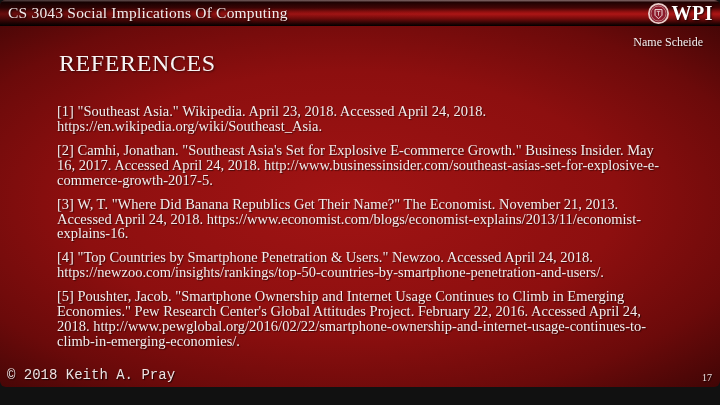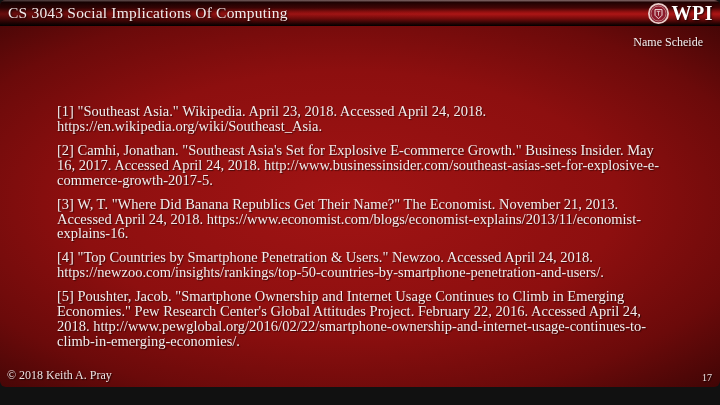--- a/index.html
+++ b/index.html
@@ -88,23 +88,24 @@
     text-shadow: 1px 1px 1px rgba(0,0,0,0.55);
     overflow-wrap: break-word;
   }
   .references p { margin: 0 0 9px 0; }
 
   
   .footer-copyright {
     position: absolute;
     left: 7px;
     bottom: 4px;
-    font-size: 12px;
+    font-size: 14px;
     color: #eee2e2;
     text-shadow: 1px 1px 1px rgba(0,0,0,0.7);
+    font-family: Liberation Mono, monospace;
   }
   .footer-page-number {
     position: absolute;
     right: 8px;
     bottom: 4px;
     font-size: 10px;
     color: #eee2e2;
     text-shadow: 1px 1px 1px rgba(0,0,0,0.7);
   }
 </style>
@@ -121,20 +122,21 @@
         <circle cx="12" cy="12" r="8.6" fill="#8c1a2b" stroke="#d8aeaa" stroke-width="0.8"></circle>
         <path d="M8 7.5h8v6.5l-4 4-4-4z" fill="none" stroke="#f0e0dd" stroke-width="1.1"></path>
         <path d="M10 9.5h4M12 9.5v5" stroke="#f0e0dd" stroke-width="0.9"></path>
       </svg>
       <span class="wpi-logo-text">WPI</span>
     </span>
   </div>
 
   <div class="author">Name Scheide</div>
 
+  <h1 class="slide-title">REFERENCES</h1>
 
   <div class="references">
     <p>[1] "Southeast Asia." Wikipedia. April 23, 2018. Accessed April 24, 2018. https://en.wikipedia.org/wiki/Southeast_Asia.</p>
     <p>[2] Camhi, Jonathan. "Southeast Asia's Set for Explosive E-commerce Growth." Business Insider. May 16, 2017. Accessed April 24, 2018. http://www.businessinsider.com/southeast-asias-set-for-explosive-e-commerce-growth-2017-5.</p>
     <p>[3] W, T. "Where Did Banana Republics Get Their Name?" The Economist. November 21, 2013. Accessed April 24, 2018. https://www.economist.com/blogs/economist-explains/2013/11/economist-explains-16.</p>
     <p>[4] "Top Countries by Smartphone Penetration &amp; Users." Newzoo. Accessed April 24, 2018. https://newzoo.com/insights/rankings/top-50-countries-by-smartphone-penetration-and-users/.</p>
     <p>[5] Poushter, Jacob. "Smartphone Ownership and Internet Usage Continues to Climb in Emerging Economies." Pew Research Center's Global Attitudes Project. February 22, 2016. Accessed April 24, 2018. http://www.pewglobal.org/2016/02/22/smartphone-ownership-and-internet-usage-continues-to-climb-in-emerging-economies/.</p>
   </div>
 
   <div class="footer-copyright">© 2018 Keith A. Pray</div>

